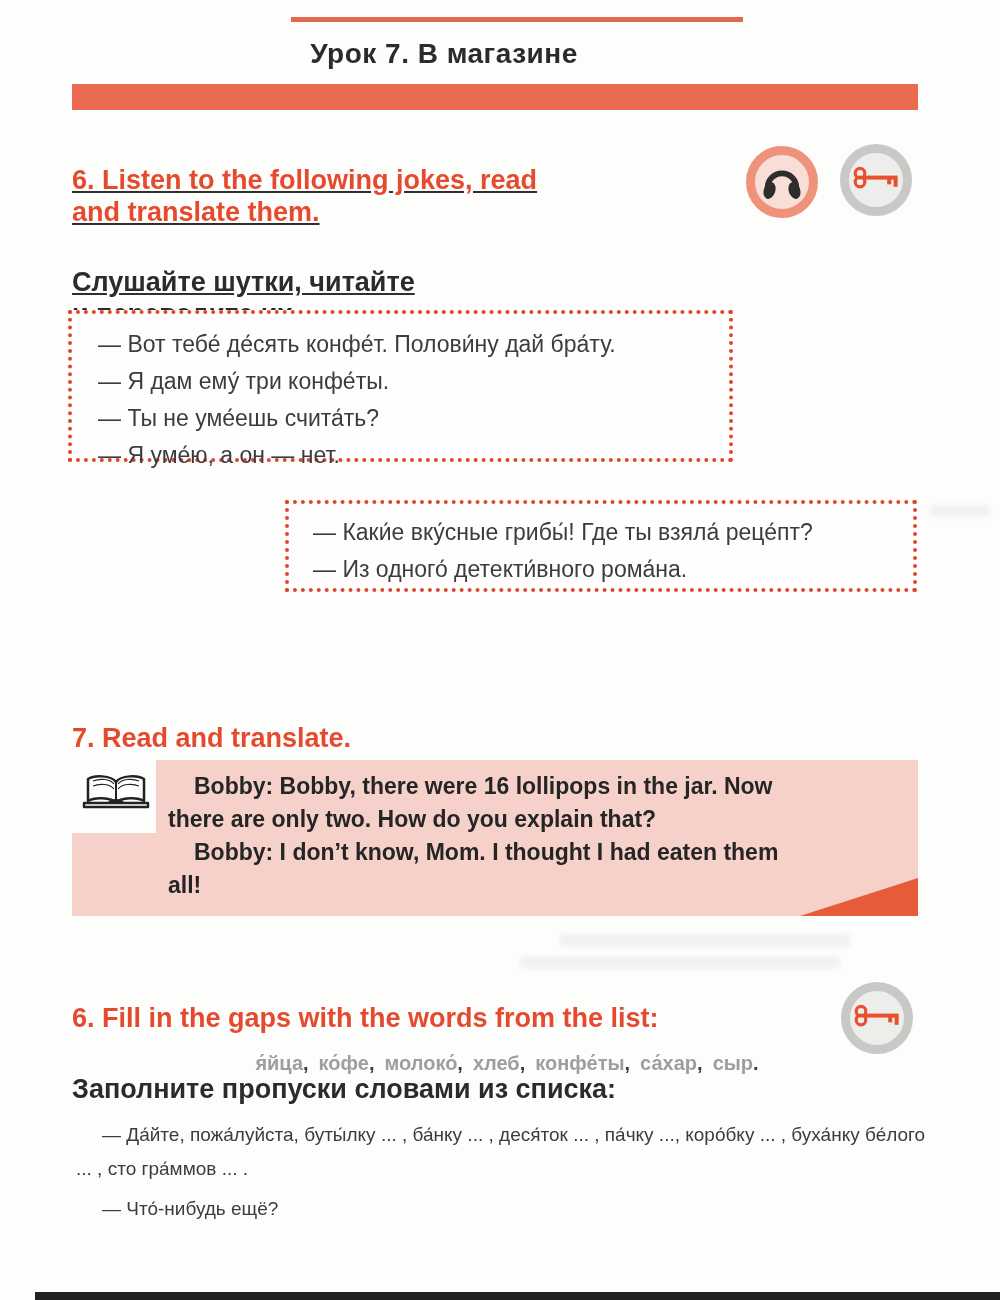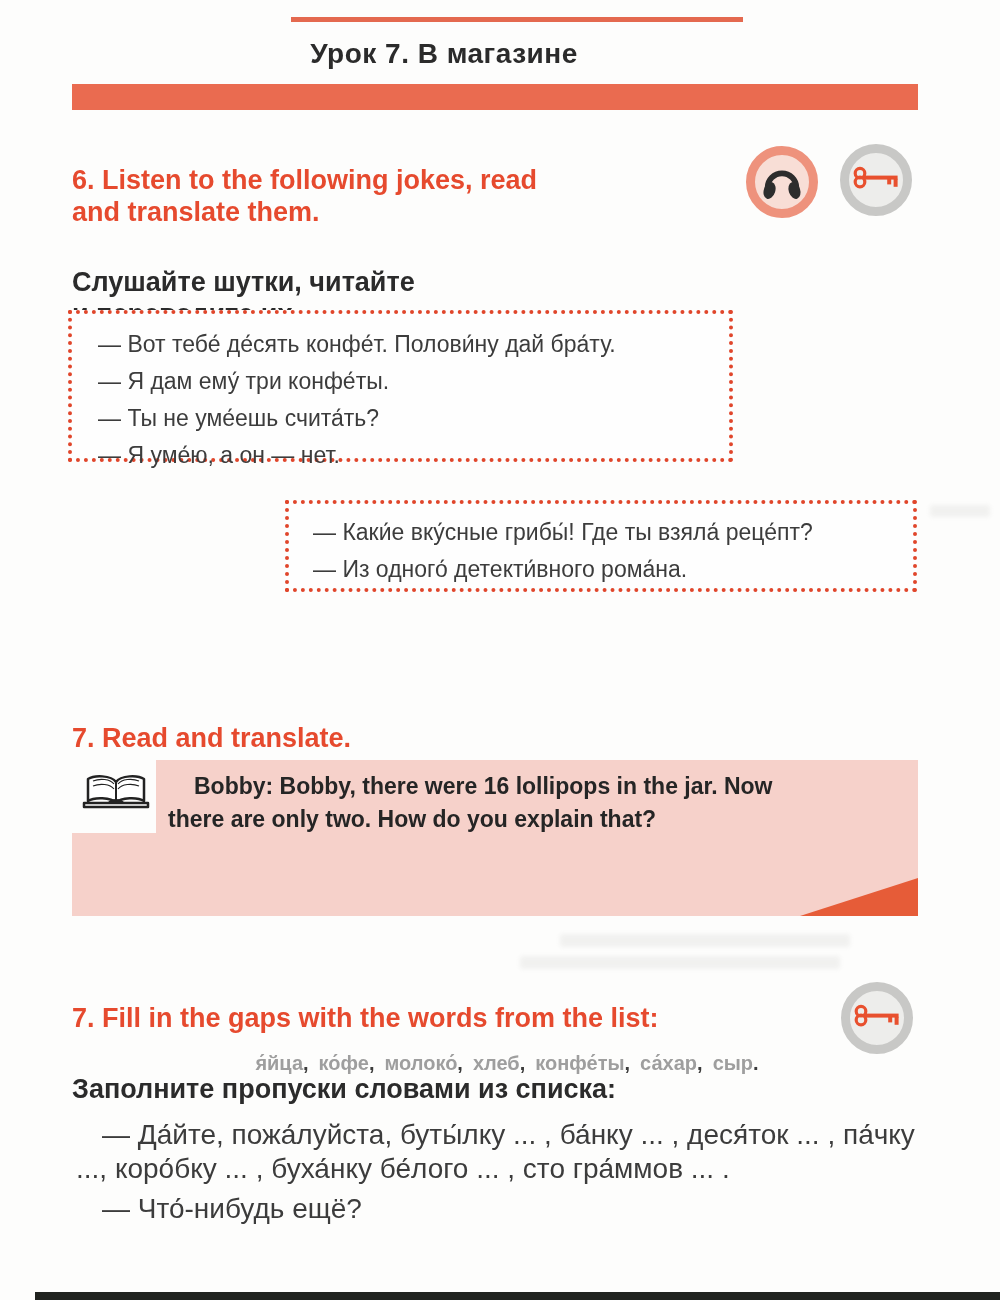--- a/index.html
+++ b/index.html
@@ -46,37 +46,37 @@
   .corner-triangle {
     position:absolute; right:0; bottom:0; width:0; height:0;
     border-bottom:38px solid #e65c38; border-left:118px solid transparent;
   }
 
   .word-line { position:absolute; left:72px; top:1052px; width:870px; font-size:20px; font-weight:bold;text-align:center; }
   .word  { color:#9e9e9e; }
   .comma { color:#3b3b3b; margin-right:10px; }
   .endp  { color:#3b3b3b; }
 
-  .bottom-dialogue { position:absolute; left:76px; top:1118px; width:850px; font-size:28px; color:#3c3c3c; }
+  .bottom-dialogue { position:absolute; left:76px; top:1118px; width:850px; font-size:19px; color:#3c3c3c; }
   .bottom-dialogue p { text-indent:26px; line-height:34px; margin-bottom:6px; }
 
   .bottom-strip { position:absolute; left:35px; top:1292px; width:965px; height:8px; background:#20231f; }
 
   .bleed { position:absolute; background:#bdbdb9; opacity:0.18; filter:blur(2px); border-radius:3px; }
 </style>
 </head>
 <body>
 
 <div class="page">
 
   <div class="thin-rule"></div>
   <div class="page-title">Урок 7. В магазине</div>
   <div class="orange-bar"></div>
 
-  <div class="ex-heading" style="left:72px; top:146px; width:700px;">
+  <div class="ex-heading" style="left:72px; top:146px; width:700px;text-decoration:underline;">
     <span class="en">6. Listen to the following jokes, read
 and translate them.</span>
     <span class="ru">Слушайте шутки, читайте
 и переводите их.</span>
   </div>
 
   <div class="badge salmon" style="left:746px; top:146px;">
     <span>
       <svg width="46" height="46" viewBox="0 0 48 48">
         <path d="M9 32 a15 15 0 0 1 30 0" fill="none" stroke="#2d2d2d" stroke-width="6" stroke-linecap="round"></path>
@@ -122,26 +122,28 @@
         <path d="M36 10 C31 3 14 3 8 7 L8 29 C14 25 31 25 36 31 C41 25 58 25 64 29 L64 7 C58 3 41 3 36 10 Z" fill="#ffffff" stroke="#222222" stroke-width="2.5" stroke-linejoin="round"></path>
         <path d="M36 10 L36 31" fill="none" stroke="#222222" stroke-width="2"></path>
         <path d="M13 9 C20 6 30 7 34 12 M13 14 C20 11 30 12 34 17 M59 9 C52 6 42 7 38 12 M59 14 C52 11 42 12 38 17" fill="none" stroke="#222222" stroke-width="1.2"></path>
         <path d="M4 31 L68 31 L68 35 L4 35 Z" fill="#ffffff" stroke="#222222" stroke-width="2.5" stroke-linejoin="round"></path>
         <path d="M28 31 a8 4 0 0 1 16 0 Z" fill="#222222"></path>
       </svg>
     </div>
     <div class="pink-text">
       <p><span class="speaker">Bobby</span><span class="speech">:  Bobby, there were 16 lollipops in the jar. Now
 there are only two. How do you explain that?</span></p>
+      <p><span class="speaker">Bobby</span><span class="speech">: I don’t know, Mom. I thought I had eaten them
+all!</span></p>
     </div>
     <div class="corner-triangle"></div>
   </div>
 
   <div class="ex-heading" style="left:72px; top:984px; width:780px;">
-    <span class="en">7. Fill in the gaps with the words from the list:</span>
+    <span class="en">6. Fill in the gaps with the words from the list:</span>
     <span class="ru">Заполните пропуски словами из списка:</span>
   </div>
 
   <div class="badge gray" style="left:841px; top:982px;">
     <span>
       <svg width="48" height="26" viewBox="0 0 60 32">
         <circle cx="10" cy="10" r="6" fill="none" stroke="#e8502e" stroke-width="4"></circle>
         <circle cx="10" cy="21" r="6" fill="none" stroke="#e8502e" stroke-width="4"></circle>
         <rect x="15" y="13" width="42" height="5" fill="#e8502e"></rect>
         <rect x="44" y="17" width="5" height="7" fill="#e8502e"></rect>

